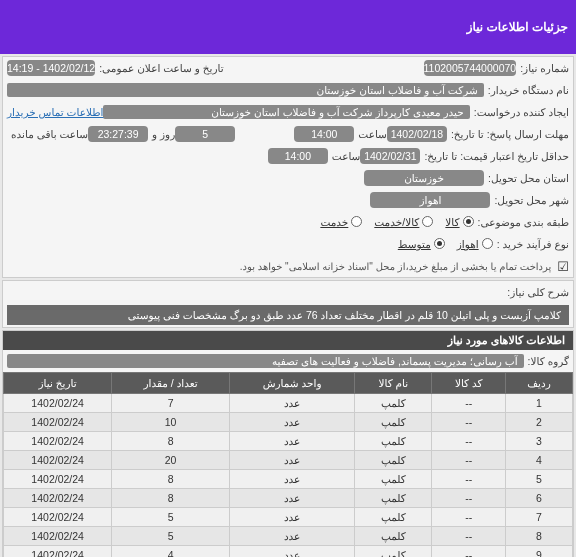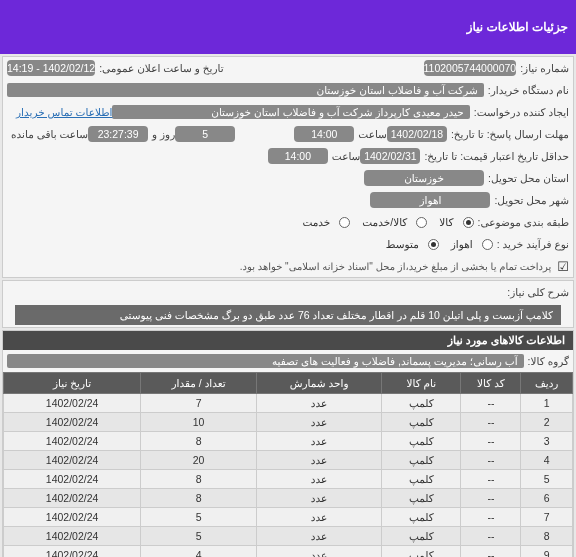--- a/index.html
+++ b/index.html
@@ -53,32 +53,32 @@
   border-radius: 2px;
   font-size: 10.5px;
   flex: 1;
   text-align: right;
 }
 .link-text {
   color: #2a6fb5;
   text-decoration: underline;
   cursor: pointer;
   font-size: 10.5px;
-  margin-left: 9px;
 }
 .radio-group {
   display: flex;
   gap: 12px;
   align-items: center;
 }
 .radio-item {
   display: flex;
-  align-items: center;
-  gap: 9px;
-  font-size: 10.5px;
+  align-items: flex-start;
+  gap: 3px;
+  font-size: 10.5px;
+  text-decoration: underline;
 }
 .radio-circle {
   width: 11px;
   height: 11px;
   border: 1px solid #666;
   border-radius: 50%;
   display: inline-flex;
   align-items: center;
   justify-content: center;
   background: #fff;
@@ -100,31 +100,31 @@
   color: #fff;
   padding: 3px 8px;
   font-weight: bold;
   font-size: 11px;
 }
 .desc-box {
   background: #6a6a6a;
   color: #fff;
   padding: 4px 8px;
   font-size: 10.5px;
-  margin: 2px 12px;
+  margin: 2px 4px;
 }
 table {
   width: 100%;
   border-collapse: collapse;
   font-size: 10.5px;
 }
 th {
   background: #5a5a5a;
   color: #fff;
-  padding: 4px 0;
+  padding: 4px 8px;
   text-align: center;
   border: 1px solid #777;
   font-weight: normal;
 }
 td {
   background: #f0f0f0;
   padding: 3px 6px;
   text-align: center;
   border: 1px solid #ccc;
 }

